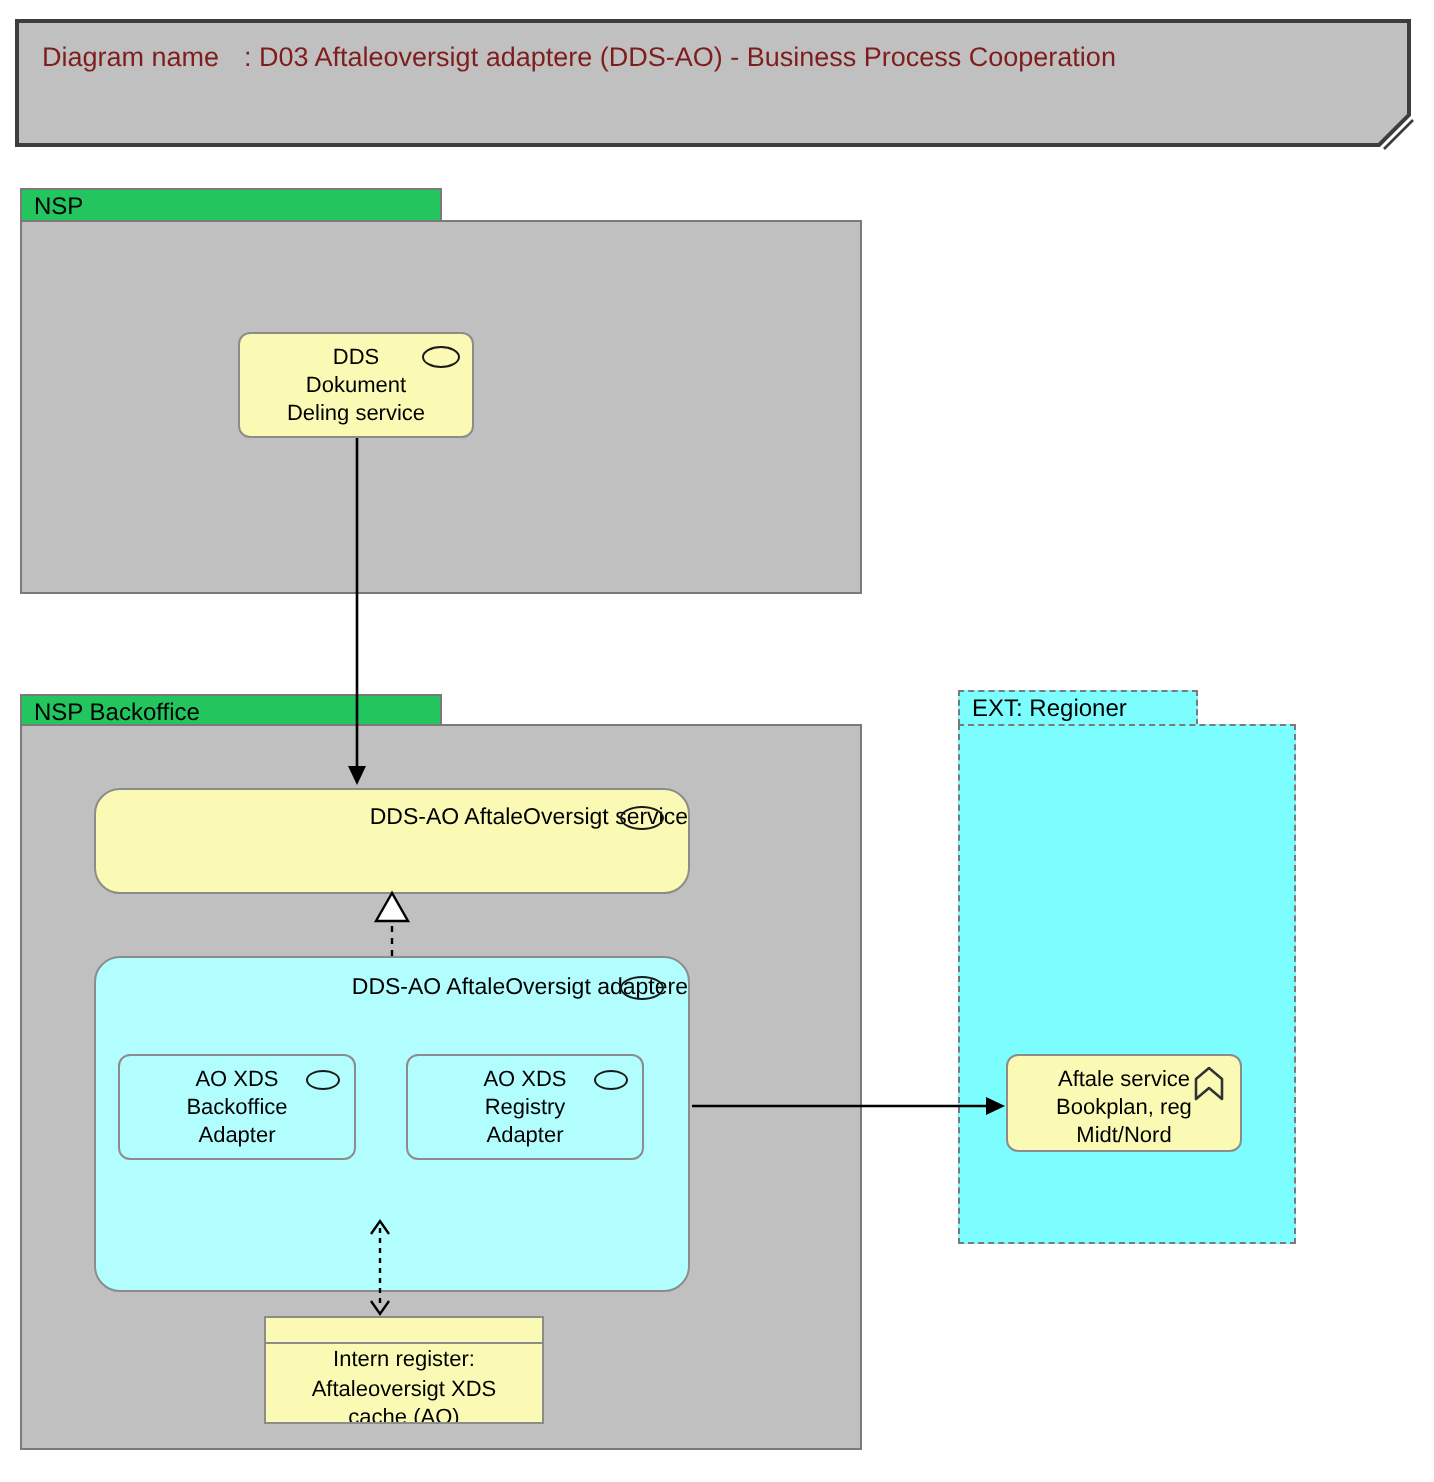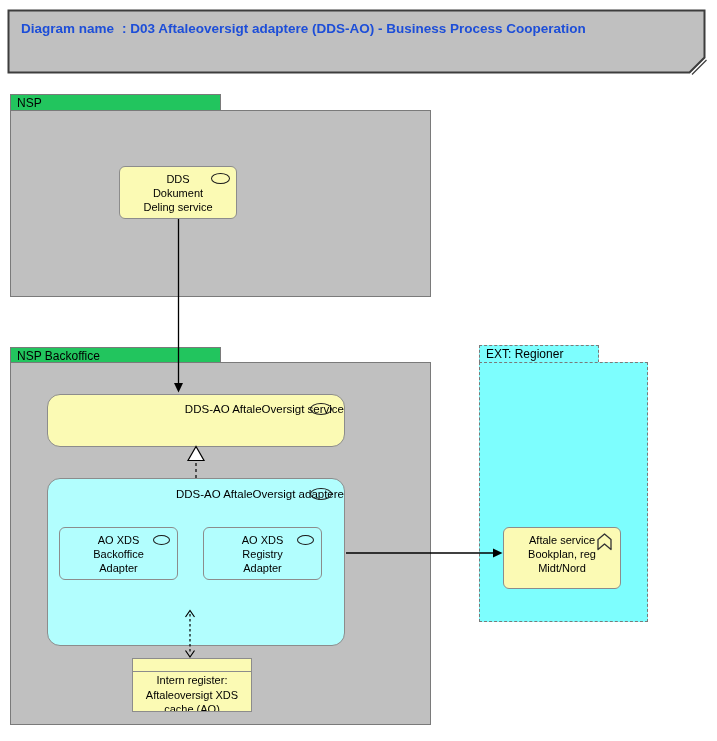--- a/index.html
+++ b/index.html
@@ -11,21 +11,21 @@
   }
   .canvas { position: absolute; inset: 0; width: 717px; height: 741px; }
 
   
   .banner {
     position: absolute; left: 8px; top: 10px; width: 697px; height: 63px;
     background: #C0C0C0; box-sizing: border-box;
     clip-path: polygon(0 0, 100% 0, 100% calc(100% - 15px), calc(100% - 15px) 100%, 0 100%);
     padding: 9px 0 0 13px;
   }
-  .banner-row { display: flex; font-weight: bold; font-size: 13.5px; line-height: 20px; color: #1d4ed8; white-space: nowrap; }
+  .banner-row { display: flex; font-weight: normal; font-size: 13.5px; line-height: 20px; color: #7f1d1d; white-space: nowrap; }
   .banner-label { width: 101px; flex: 0 0 auto; }
 
   
   .group-tab {
     position: absolute; background: #22c55e; border: 1px solid #7A7A7A;
     box-sizing: border-box; font-size: 12px; color: #000;
     padding: 1px 0 0 6px; white-space: nowrap; overflow: hidden;
   }
   .group-body { position: absolute; background: #C0C0C0; border: 1px solid #7A7A7A; box-sizing: border-box; }
   .ext { background: #7DFEFE; border-style: dashed; }
@@ -111,30 +111,30 @@
     <span class="txtline">Adapter</span>
   </div>
 
   <div class="node cyan r-sm pad-top" style="left:203px; top:527px; width:119px; height:53px;">
     <span class="ellipse-icon e-sm"></span>
     <span class="txtline">AO XDS</span>
     <span class="txtline">Registry</span>
     <span class="txtline">Adapter</span>
   </div>
 
-  <div class="node yellow register" style="left:132px; top:658px; width:120px; height:54px;">
+  <div class="node yellow register" style="left:132px; top:658px; width:140px; height:54px;">
     <div class="register-band"></div>
     <div class="register-text">
       <span class="txtline">Intern register:</span>
       <span class="txtline">Aftaleoversigt XDS</span>
       <span class="txtline">cache (AO)</span>
     </div>
   </div>
 
-  <div class="node yellow r-sm pad-top" style="left:503px; top:527px; width:118px; height:62px;">
+  <div class="node yellow r-sm pad-top" style="left:503px; top:527px; width:118px; height:49px;">
     <svg class="banner-chevron" width="17" height="19" viewBox="0 0 17 19">
       <path d="M2,17.5 L2,7.5 L8.5,2 L15,7.5 L15,17.5 L8.5,12 Z" fill="none" stroke="#333333" stroke-width="1.3" stroke-linejoin="round"></path>
     </svg>
     <span class="txtline">Aftale service</span>
     <span class="txtline">Bookplan, reg</span>
     <span class="txtline">Midt/Nord</span>
   </div>
 
   <svg class="overlay">
 

